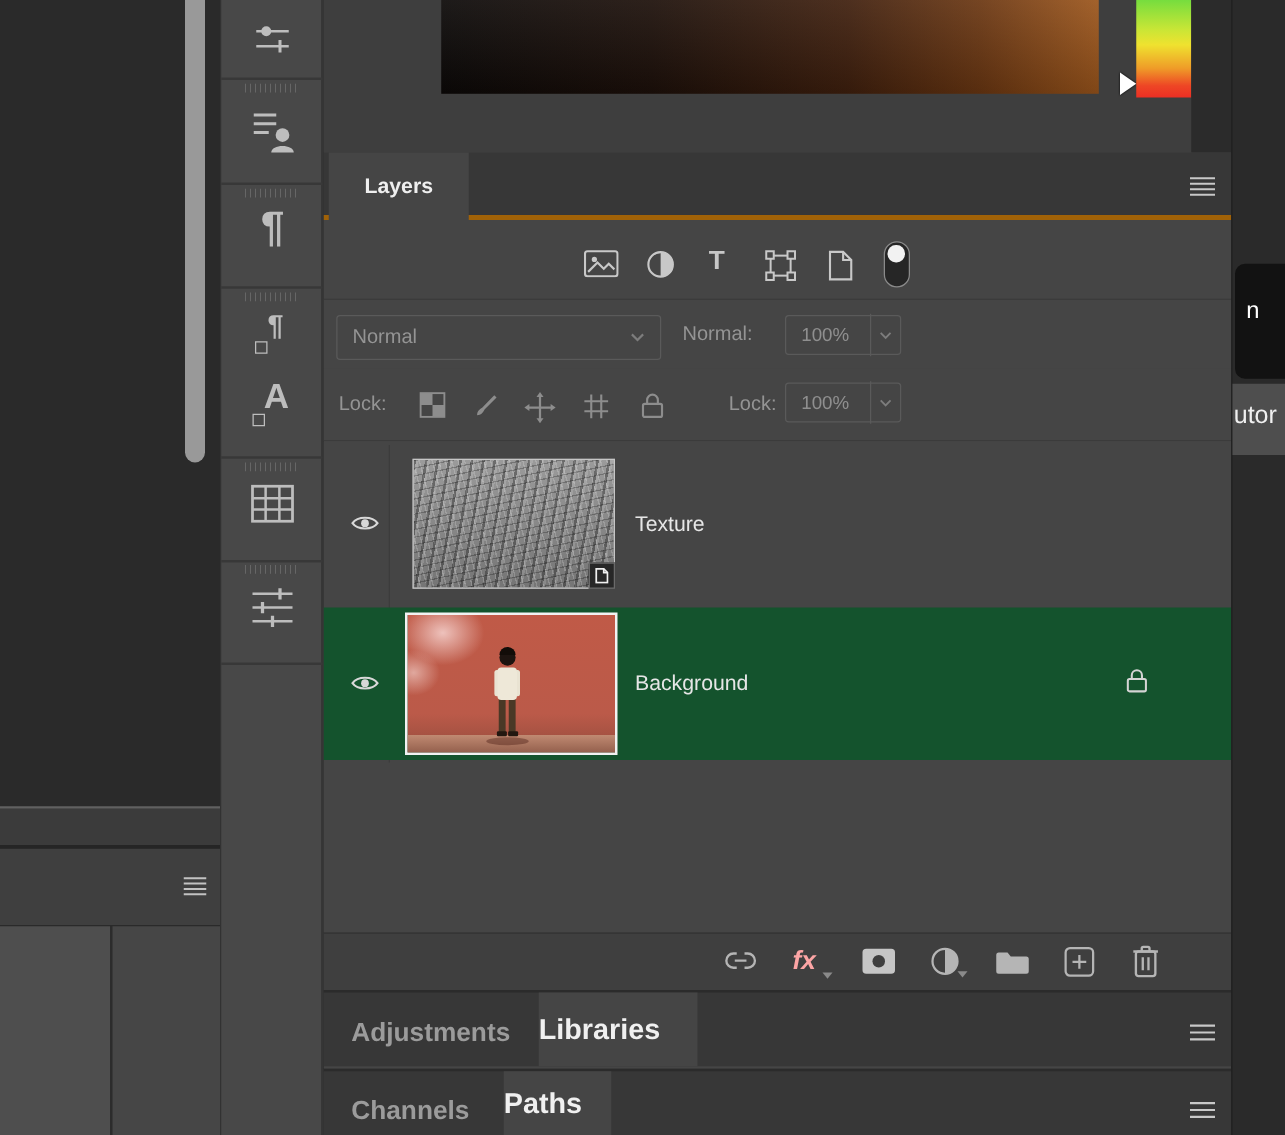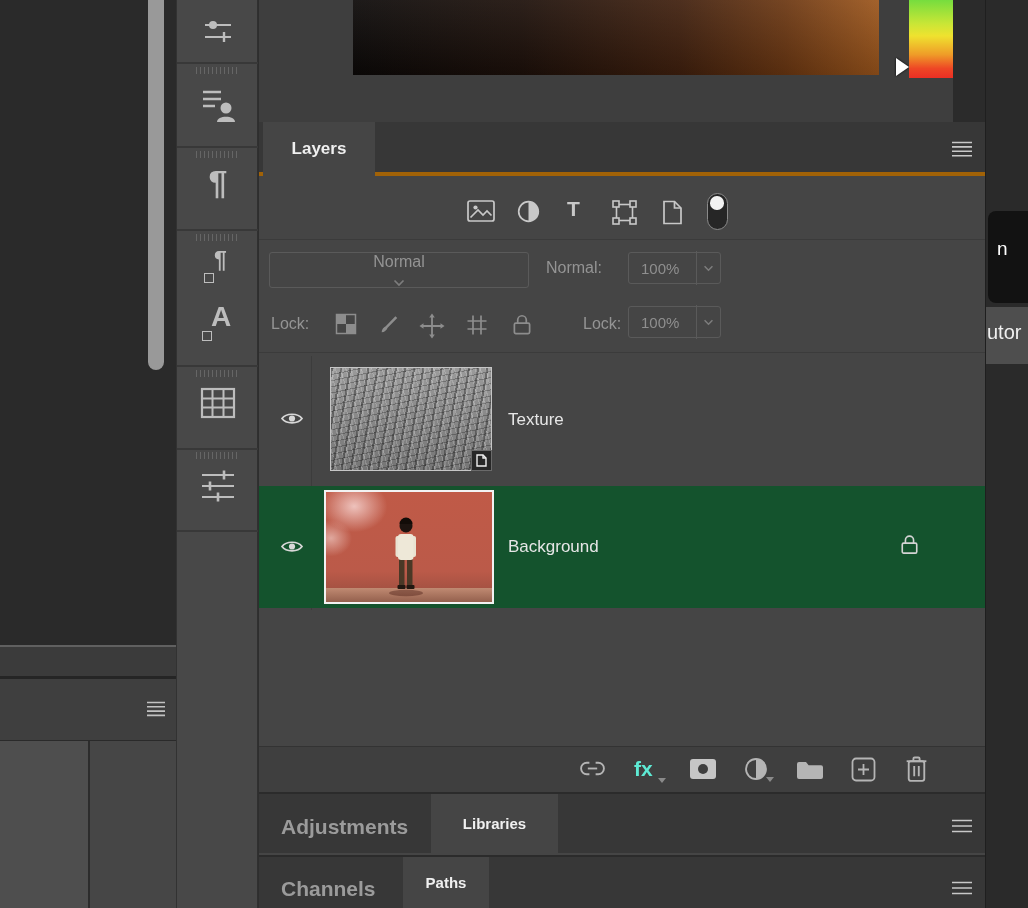--- a/index.html
+++ b/index.html
@@ -97,33 +97,33 @@
       border:2px solid #f2f2f2; overflow:hidden; cursor:pointer;
       background:
         radial-gradient(46px 36px at 17% 13%, #eec2bc 0%, rgba(238,194,188,0) 72%),
         radial-gradient(30px 26px at 3% 42%, #e0a89e 0%, rgba(224,168,158,0) 70%),
         linear-gradient(180deg,#c05a47 0%, #bb5a49 72%, #a85343 86%, #8f4a3e 100%); }
   .thumb-ground { position:absolute; left:0; bottom:0; width:100%; height:14px;
       background:linear-gradient(180deg,#c08a72,#94604d); }
 
   .toolbar { left:0; top:746px; width:727px; height:46px; background:#3f3f3f; border-top:1px solid #333; }
   .tbicon { position:absolute; top:10px; cursor:pointer; }
-  .fx-label { color:#5eead4; font-size:21px; font-weight:600; line-height:1; }
+  .fx-label { color:#fca5a5; font-size:21px; font-style:italic; font-weight:600; line-height:1; }
   .fx-tri { position:absolute; left:24px; top:20px; width:0; height:0;
             border-left:4px solid transparent; border-right:4px solid transparent; border-top:5px solid #8a8a8a; }
   .mask-shape { width:26px; height:20px; background:#c6c6c6; border-radius:3px; position:relative; }
   .mask-shape::after { content:""; position:absolute; left:8px; top:5px; width:10px; height:10px;
                        border-radius:50%; background:#3f3f3f; }
 
   .tabs-row { width:727px; background:#373737; border-top:2px solid #2b2b2b; display:block; }
   .tabs-a { left:0; top:792px; height:61px; }
   .tabs-b { left:0; top:855px; height:53px; }
   .ptab-inactive { position:absolute; color:#9b9b9b; font-size:21px; font-weight:600; cursor:pointer; }
   .ptab-active { position:absolute; top:0; height:100%; background:#454545; display:flex;
-                 align-items:center; justify-content:center; color:#f0f0f0; font-size:15px; font-weight:600; cursor:pointer; }
+                 align-items:center; color:#f0f0f0; font-size:23px; font-weight:600; cursor:pointer; }
 
   
   .right-edge { left:985px; top:0; width:43px; height:908px; background:#2a2a2a; border-left:1px solid #1f1f1f; }
   .re-black { left:2px; top:211px; width:41px; height:92px; background:#121212; border-radius:8px 0 0 8px; }
   .re-black span { position:absolute; left:9px; top:27px; color:#fff; font-size:19px; }
   .re-gray { left:0; top:307px; width:43px; height:57px; background:#4e4e4e; }
   .re-gray span { position:absolute; left:1px; top:14px; color:#f0f0f0; font-size:20px; }
 </style>
 </head>
 <body>
@@ -263,21 +263,21 @@
         <path d="M2 1.5 H12.5 L19 8 V23.5 H2 Z" fill="none" stroke="#c8c8c8" stroke-width="1.7"></path>
         <path d="M12.5 1.5 V8 H19" fill="none" stroke="#c8c8c8" stroke-width="1.7"></path>
       </svg>
 
       <div class="toggle-pill">
         <div class="toggle-knob"></div>
       </div>
     </div>
 
     <div class="abs row-blend">
-      <div class="dd abs" style="left:10px; top:12px; width:260px; height:36px; padding:0 12px;flex-direction:column;">
+      <div class="dd abs" style="left:10px; top:12px; width:260px; height:36px; padding:0 12px;">
         <span class="dd-dis" style="flex:1;">Normal</span>
         <svg width="12" height="8" viewBox="0 0 12 8">
           <path d="M1.5 1.5 L6 6 L10.5 1.5" fill="none" stroke="#7d7d7d" stroke-width="1.7"></path>
         </svg>
       </div>
       <span class="graylab abs" style="left:287px; top:19px;">Normal:</span>
       <div class="valbox abs" style="left:369px; top:12px;">
         <span class="valtext">100%</span>
         <span class="valdiv"></span>
         <svg width="11" height="7" viewBox="0 0 12 8">

